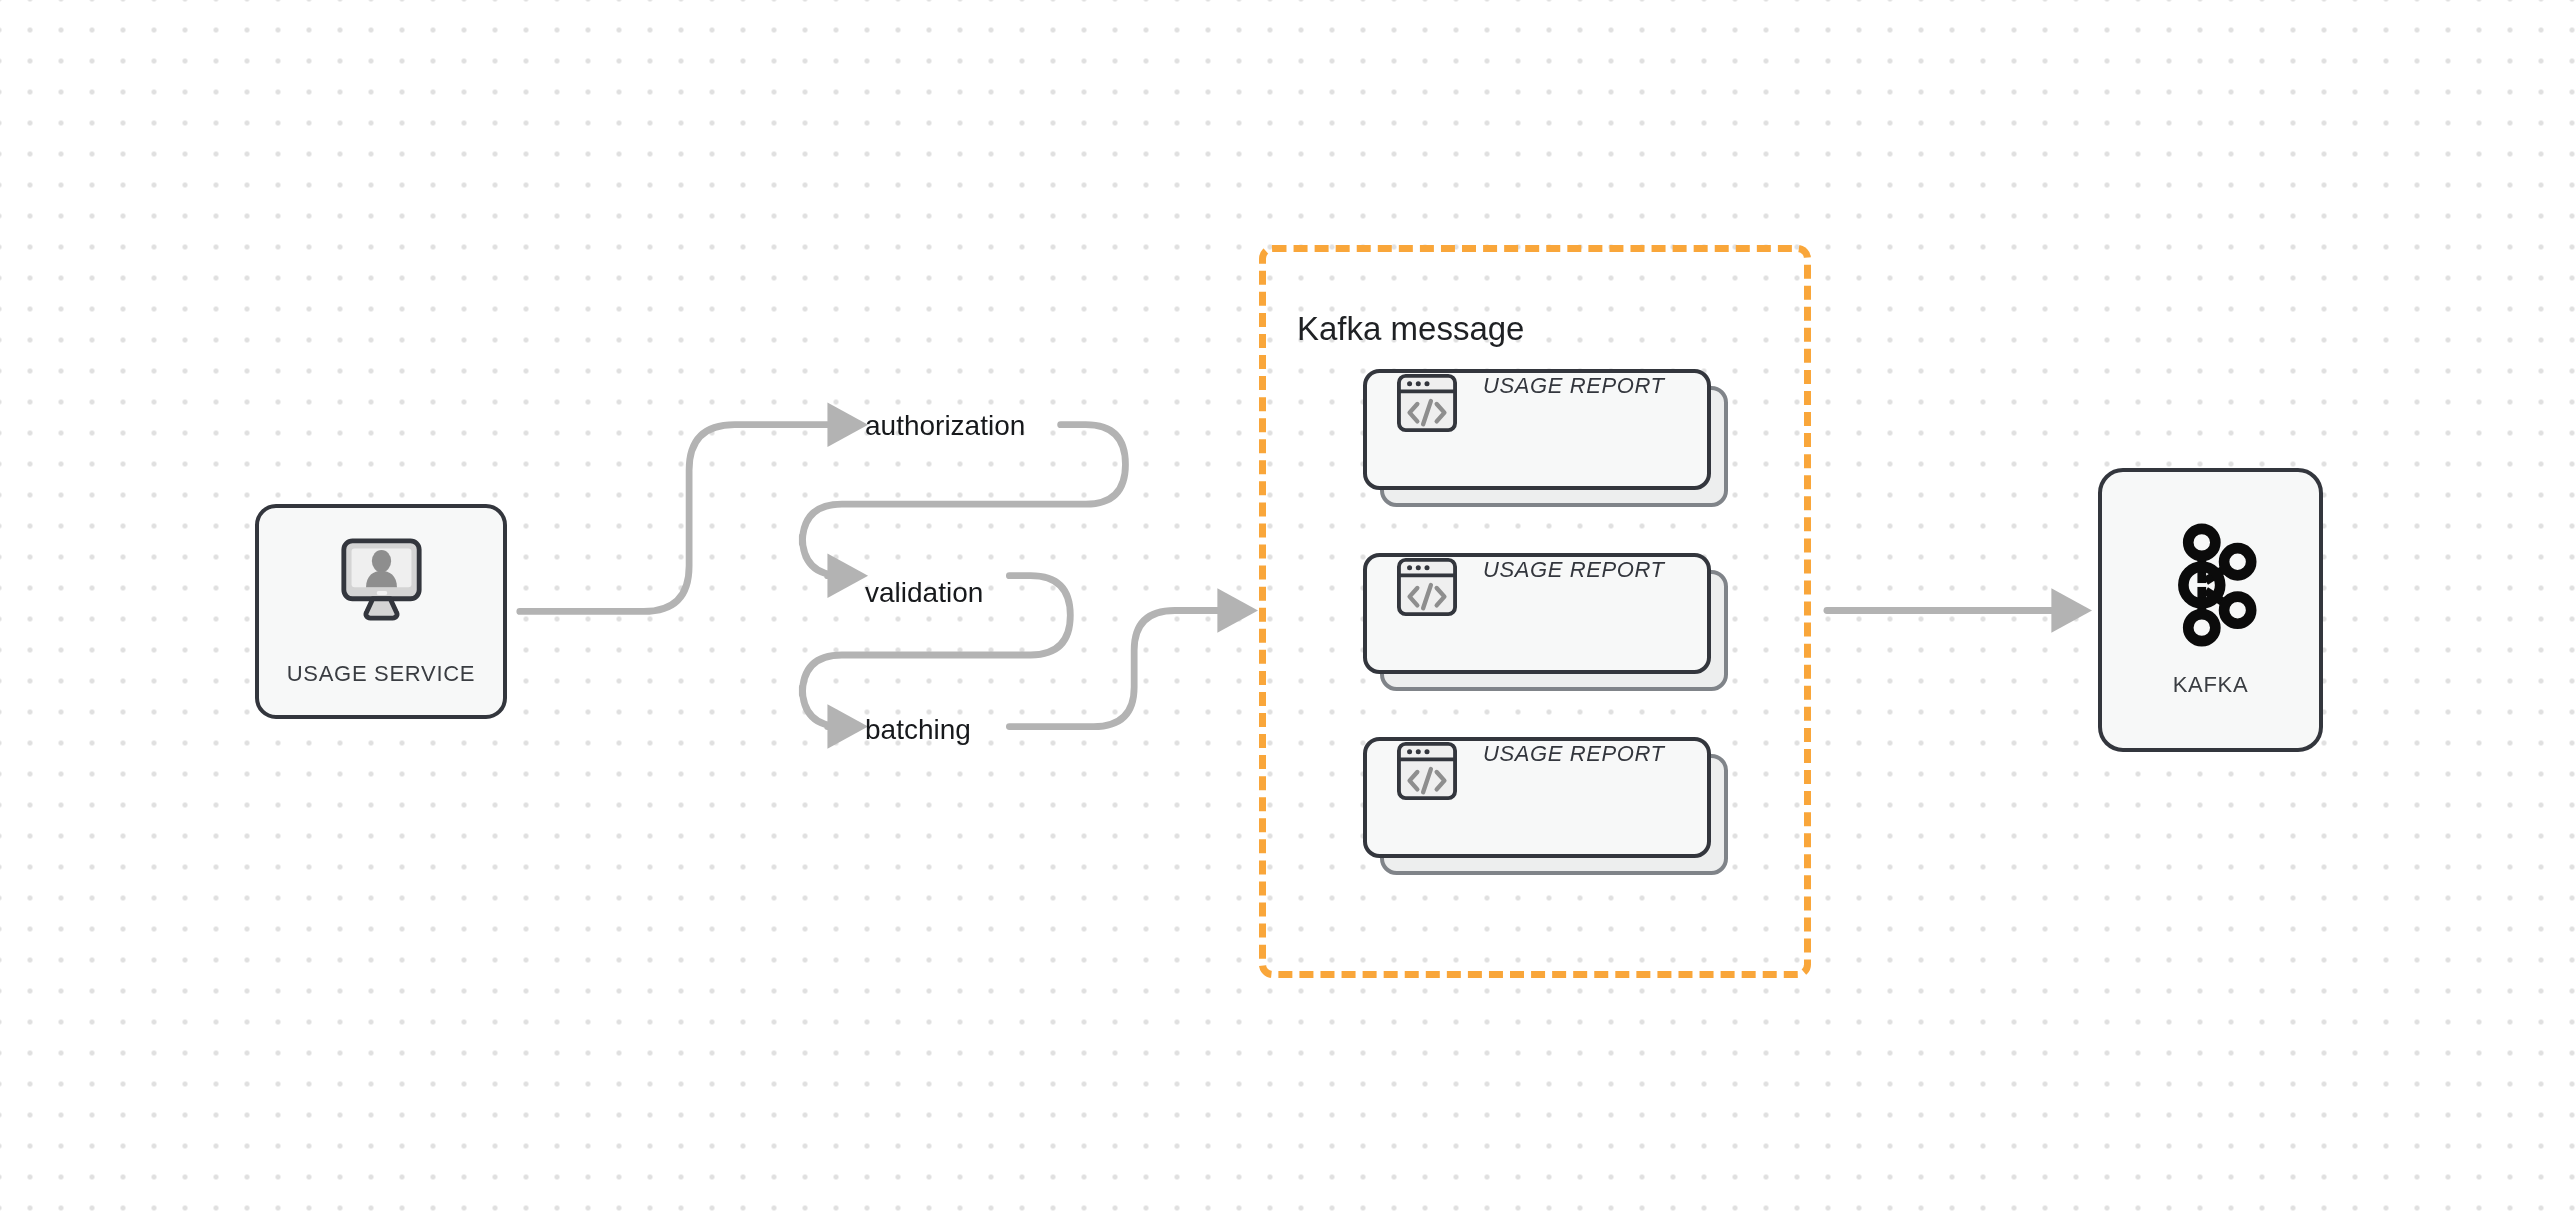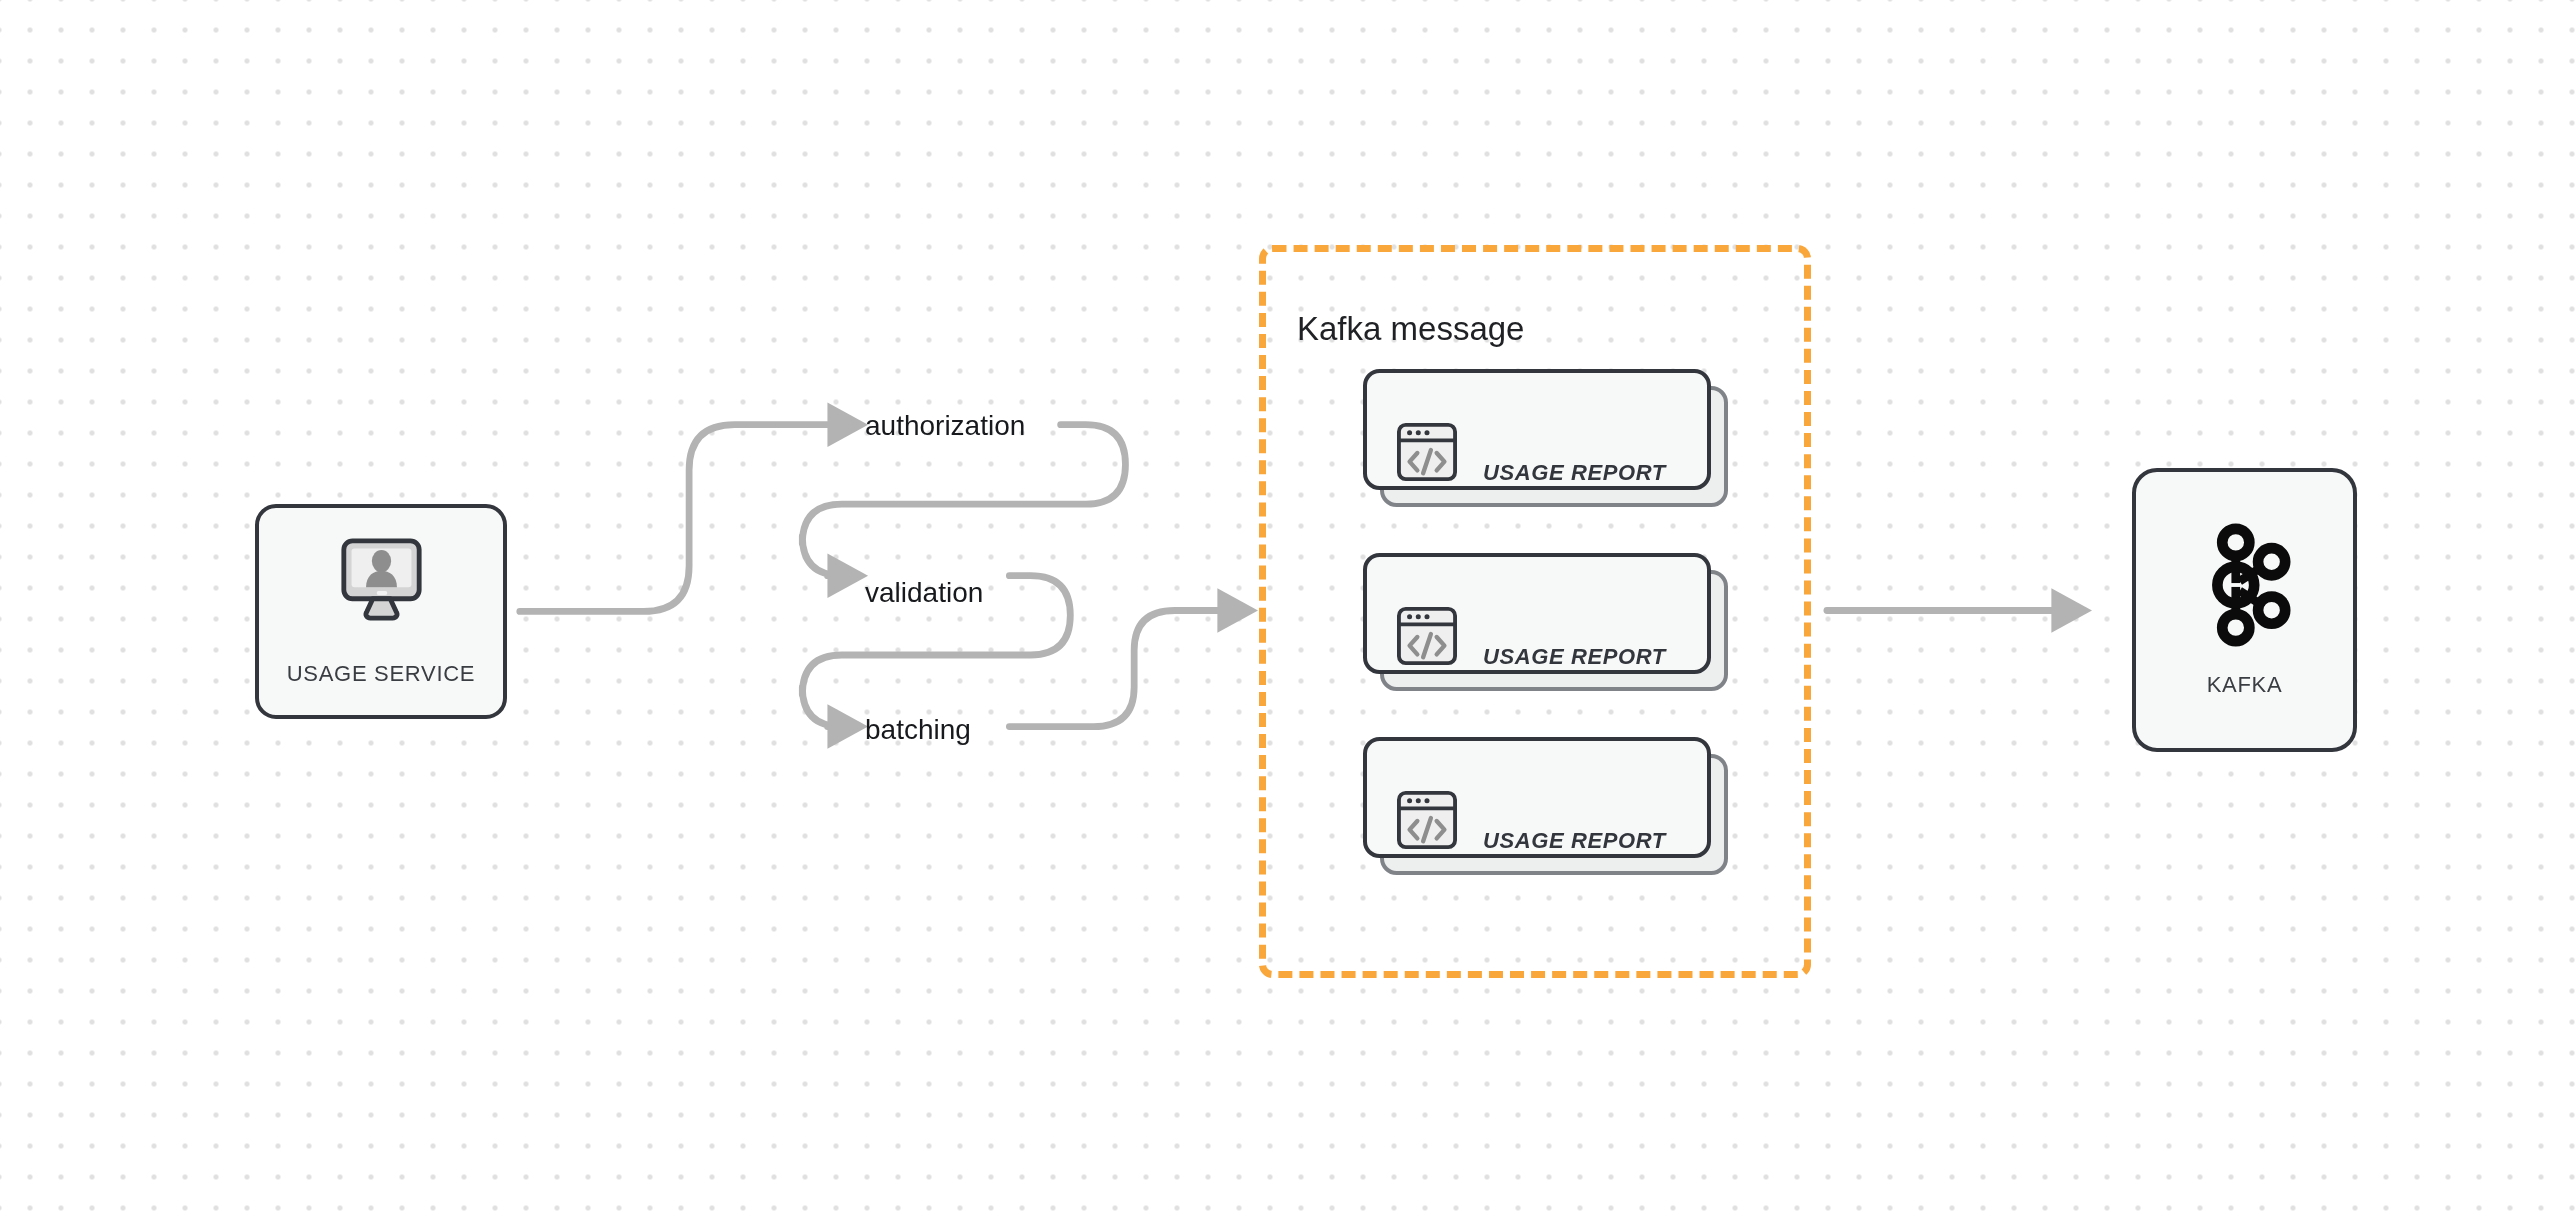--- a/index.html
+++ b/index.html
@@ -44,21 +44,20 @@
   
   #usage-service {
     left: 255px; top: 504px;
     width: 252px; height: 215px; gap: 22px;
   }
   
   #kafka-node {
     left: 2098px; top: 468px;
     width: 225px; height: 284px;
     border-radius: 25px;
-    margin-left: 34px;
   }
   #kafka-node .node-label { margin-top: 21px; }
 
   
   #kafka-group {
     position: absolute;
     left: 1259px; top: 245px;
     width: 552px; height: 733px;
     box-sizing: border-box;
     border: 7.7px dashed #F9A63A;
@@ -94,22 +93,21 @@
   }
   .report-front {
     position: absolute;
     left: 0; top: 0;
     width: 348px; height: 121px;
     background: #F7F8F8;
     border: 4.8px solid #33363D;
     border-radius: 16.5px;
     box-sizing: border-box;
     display: flex;
-    align-items: flex-end;
-    font-weight: bold;
+    align-items: flex-start;
   }
   .report-icon {
     margin-left: 29px;
     flex: 0 0 auto;
   }
   .report-text {
     margin-left: 25px;
     font-size: 22px;
     font-style: italic;
     letter-spacing: 0.6px;

